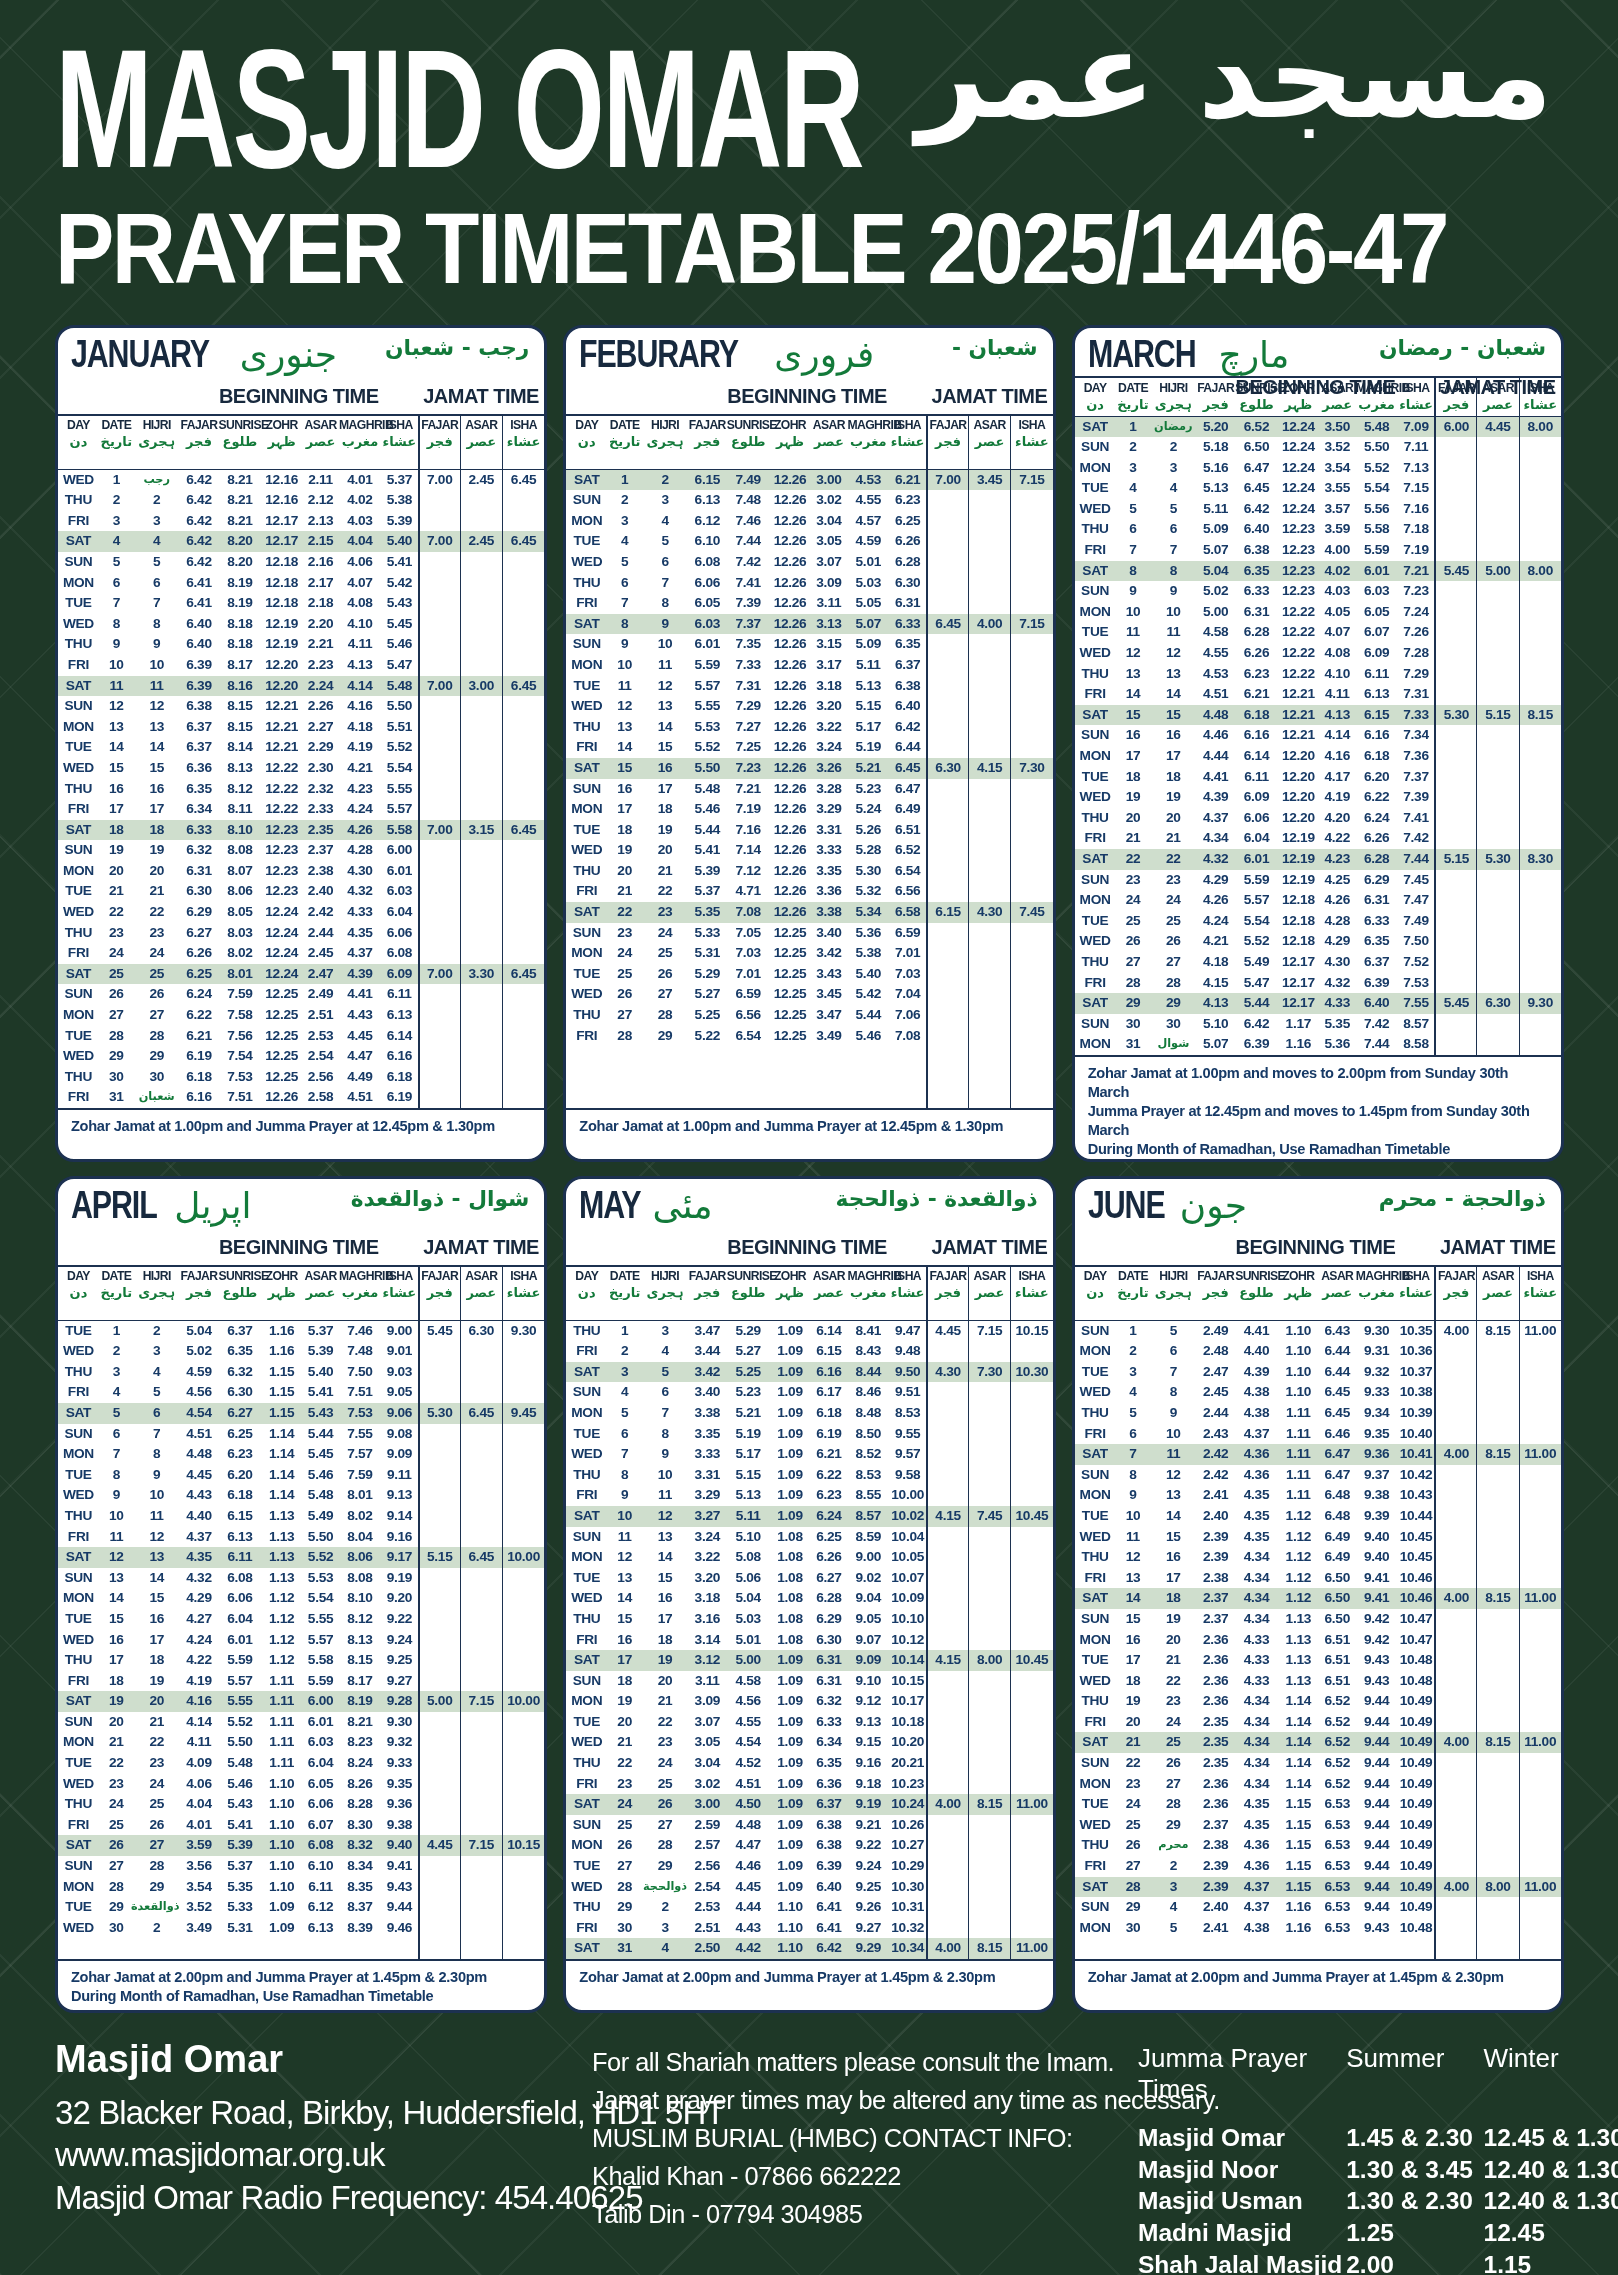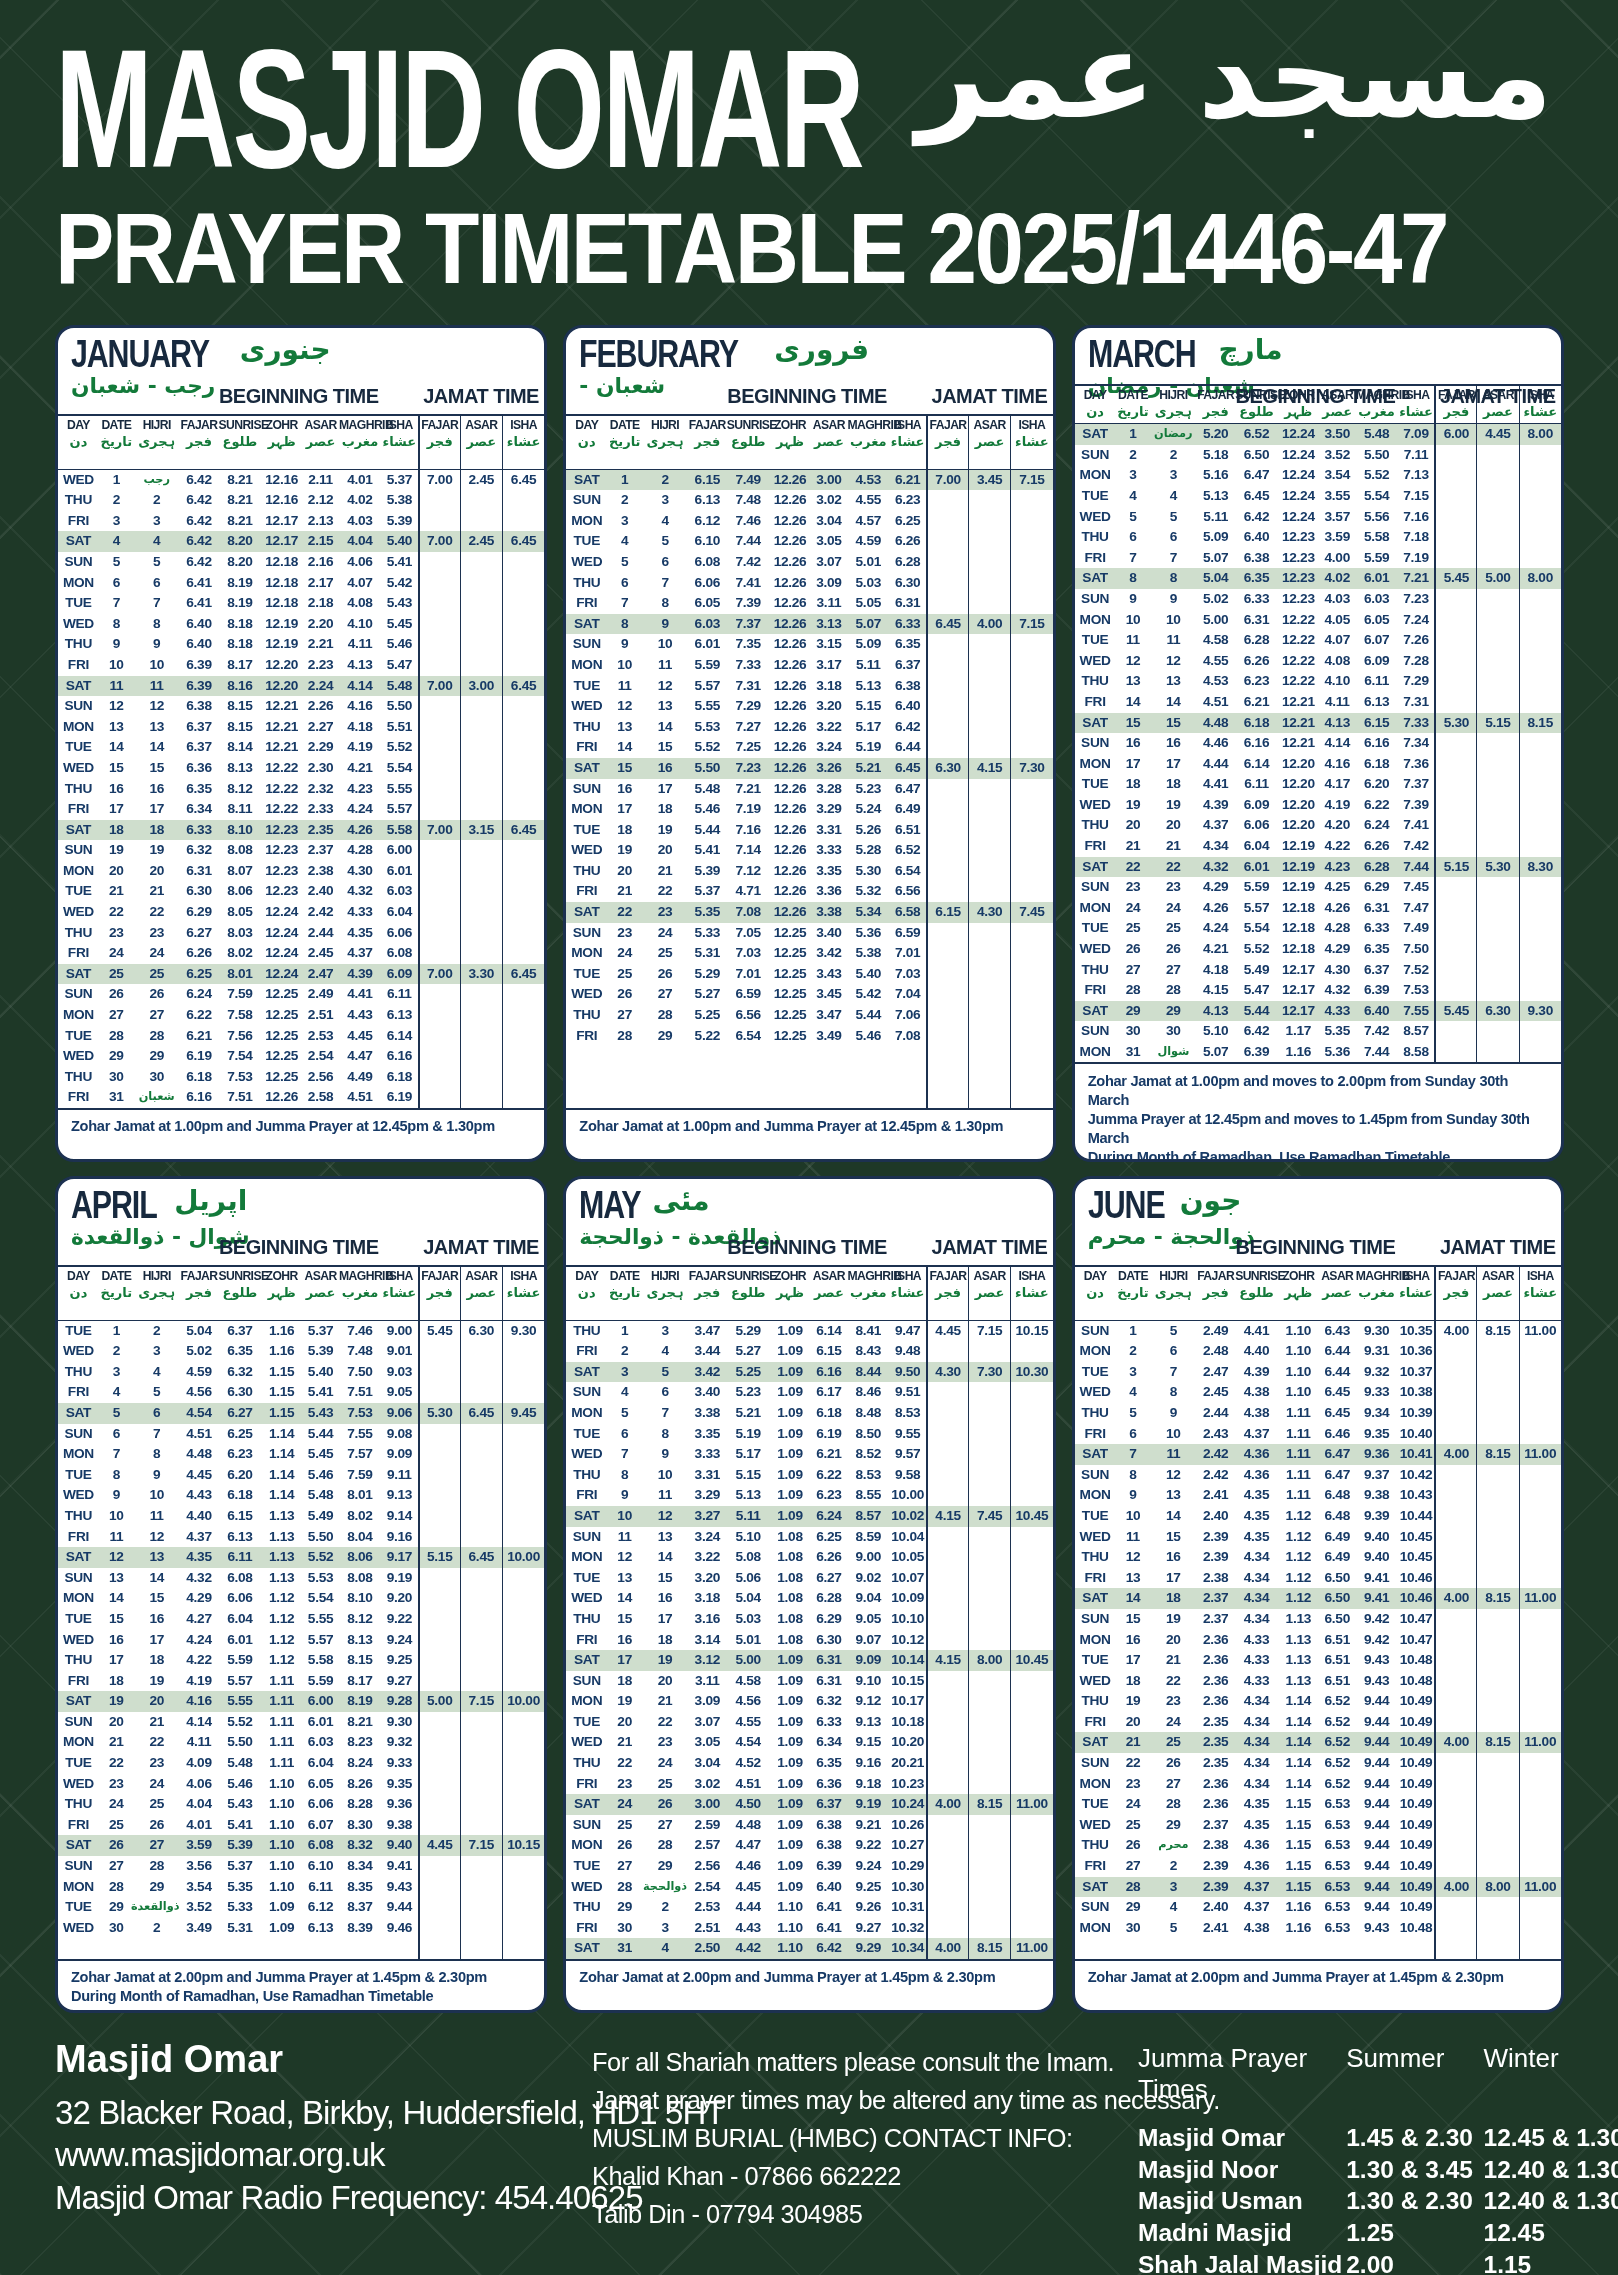--- a/index.html
+++ b/index.html
@@ -47,23 +47,23 @@
   
   .months-grid{
     position:absolute;left:55px;right:55px;top:325px;
     display:grid;grid-template-columns:repeat(3,1fr);gap:14px 16px;
   }
   .card{
     background:#fff;border:3.3px solid var(--border);border-radius:19px;
     height:831px;overflow:hidden;position:relative;
     display:flex;flex-direction:column;
   }
-  .card-title{display:flex;justify-content:space-between;align-items:flex-start;padding:6.6px 15px 0 13px;height:49px;flex-direction:column;}
+  .card-title{display:flex;justify-content:space-between;align-items:flex-start;padding:6.6px 15px 0 13px;height:49px;}
   .m-en{display:inline-block;font-size:38px;font-weight:800;letter-spacing:-1.4px;color:var(--navy-dark);transform:scaleX(0.80);transform-origin:left top;line-height:1;white-space:nowrap;}
-  .m-ur{font-family:"DejaVu Sans", sans-serif;font-size:28px;font-weight:bold;color:var(--green);margin-left:-7.5px;line-height:1.1;}
+  .m-ur{font-family:"DejaVu Sans", sans-serif;font-size:36px;font-weight:normal;color:var(--green);margin-left:-7.5px;line-height:1.1;}
   .mt-left{display:flex;align-items:flex-start;gap:3.8px;}
   .m-hijri{font-family:"DejaVu Sans", sans-serif;direction:rtl;font-size:21.7px;font-weight:bold;color:var(--green);line-height:1.2;white-space:nowrap;}
   .zone-row{position:relative;height:30px;border-bottom:2.8px solid var(--border);}
   .zl{position:absolute;top:1.9px;font-size:20px;font-weight:800;color:var(--navy-dark);text-align:center;letter-spacing:-0.5px;}
   .zl-beg{left:25%;width:49%;}
   .zl-jam{left:74%;width:26%;}
   
   .trow{display:grid;grid-template-columns:8.4% 7.2% 9.4% 8.0% 8.8% 8.4% 7.6% 8.6% 7.6% 8.6% 8.7% 8.7%;}
   .hdr{height:53px;border-bottom:1.9px solid var(--border);}
   .hcell{text-align:center;padding-top:2.8px;}

